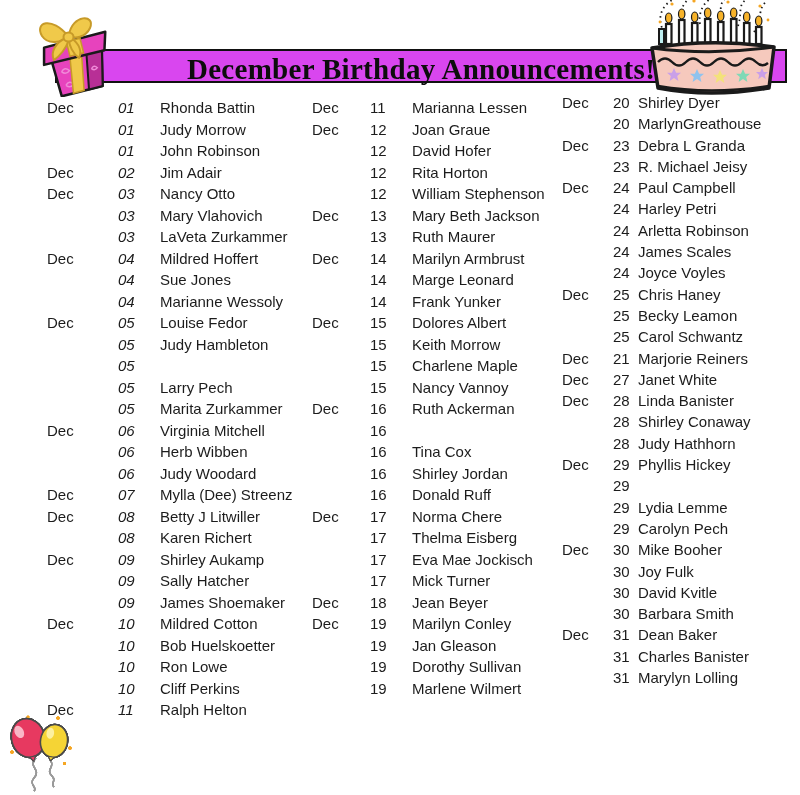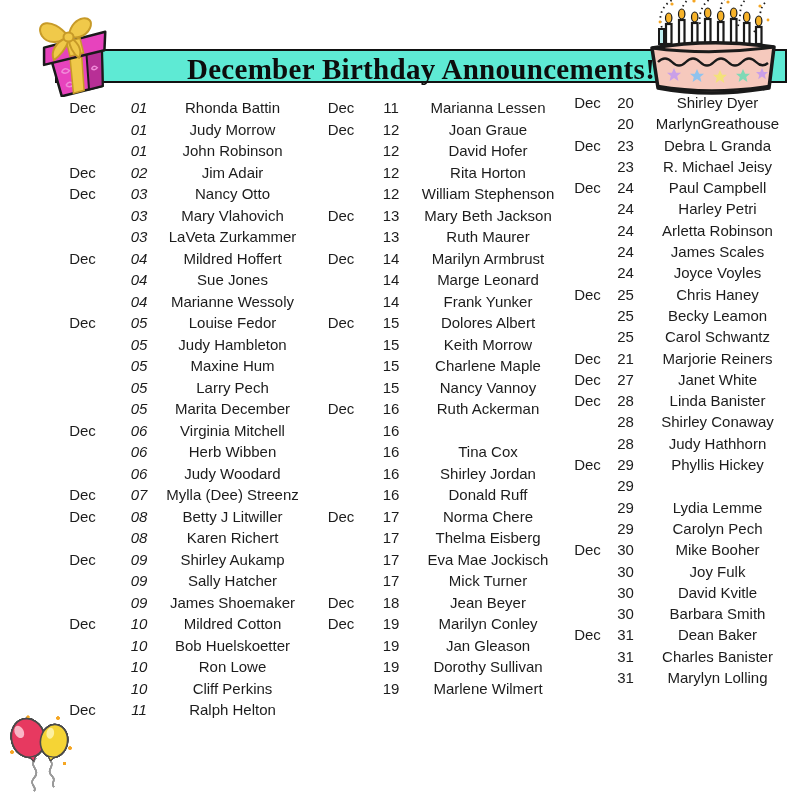--- a/index.html
+++ b/index.html
@@ -3,40 +3,40 @@
 <meta charset="utf-8">
 <style>
   html,body{margin:0;padding:0;}
   body{
     width:800px;height:795px;position:relative;overflow:hidden;
     background:#ffffff;font-family:"Liberation Sans","DejaVu Sans",sans-serif;
   }
   
   .banner{
     position:absolute;left:55px;top:49px;width:728px;height:30px;
-    border:2px solid #111;background:#5eead4;text-align:center;z-index:1;
+    border:2px solid #111;background:#d946ef;text-align:center;z-index:1;
   }
   .banner .title{
     font-family:"Liberation Serif","DejaVu Serif",serif;
     font-weight:bold;font-size:29px;line-height:37px;color:#0d0d0d;
     letter-spacing:.3px;white-space:nowrap;
   }
   
   .art{position:absolute;z-index:2;}
   #gift{left:22px;top:12px;}
   #cake{left:642px;top:-2px;}
   .balloons{position:absolute;top:712px;width:84px;height:80px;}
   .balloons:nth-of-type(1){left:45px;}
   .balloons:nth-of-type(2){left:155px;}
   .balloons:nth-of-type(3){left:315px;}
   .balloons:nth-of-type(4){left:425px;}
   .balloons:nth-of-type(5){left:565px;}
   .balloons:nth-of-type(6){left:663px;}
   
-  .col{position:absolute;text-align:center;}
+  .col{position:absolute;}
   #col1{left:47px;top:97px;width:258px;}
   #col2{left:312px;top:97px;width:252px;}
   #col3{left:562px;top:92px;width:235px;}
   .row{
     display:flex;height:21.5px;line-height:21.5px;
     font-size:15px;color:#1c1c1c;white-space:nowrap;
   }
   #col3 .row{height:21.3px;line-height:21.3px;}
   #col1 .m{width:71px;} #col1 .d{width:42px;font-style:italic;}
   #col2 .m{width:58px;} #col2 .d{width:42px;}
@@ -199,31 +199,30 @@
       <span class="n">Louise Fedor</span>
     </div>
     <div class="row">
       <span class="m"></span>
       <span class="d">05</span>
       <span class="n">Judy Hambleton</span>
     </div>
     <div class="row">
       <span class="m"></span>
       <span class="d">05</span>
-      <span class="n">Maxine Hum</span>
     </div>
     <div class="row">
       <span class="m"></span>
       <span class="d">05</span>
       <span class="n">Larry Pech</span>
     </div>
     <div class="row">
       <span class="m"></span>
       <span class="d">05</span>
-      <span class="n">Marita December</span>
+      <span class="n">Marita Zurkammer</span>
     </div>
     <div class="row">
       <span class="m">Dec</span>
       <span class="d">06</span>
       <span class="n">Virginia Mitchell</span>
     </div>
     <div class="row">
       <span class="m"></span>
       <span class="d">06</span>
       <span class="n">Herb Wibben</span>

